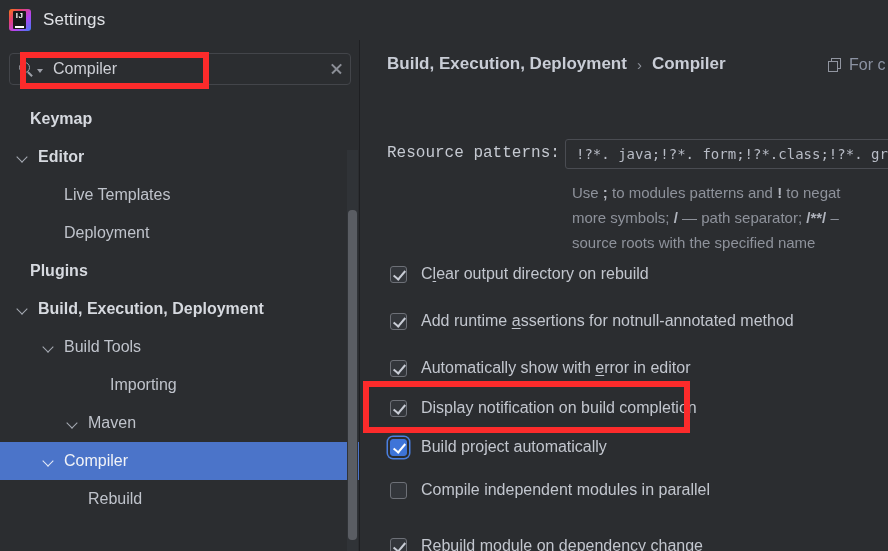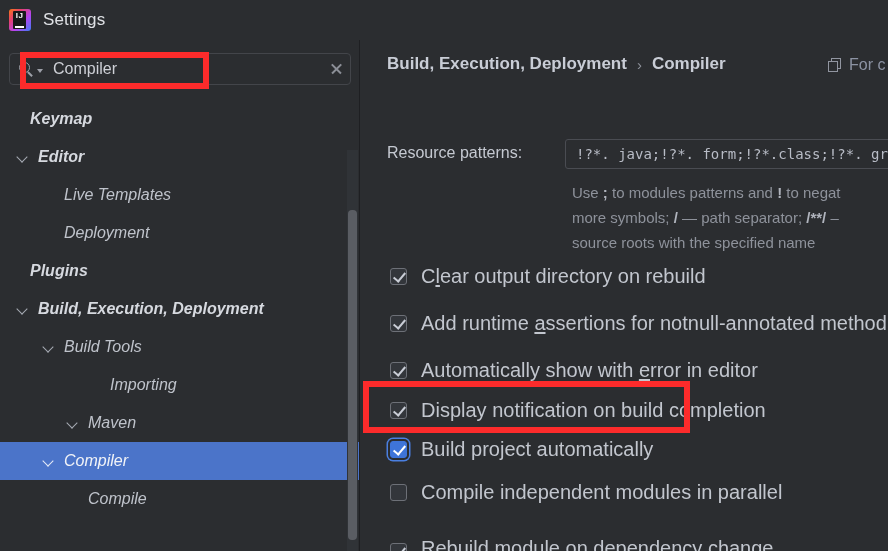--- a/index.html
+++ b/index.html
@@ -91,21 +91,21 @@
     width: 28px; height: 30px; position: relative; flex: none;
   }
   .search-clear:before, .search-clear:after {
     content: ""; position: absolute; left: 8px; top: 14px;
     width: 13px; height: 1.6px; background: #8C8F97;
   }
   .search-clear:before { transform: rotate(45deg); }
   .search-clear:after  { transform: rotate(-45deg); }
 
   
-  .tree { position: absolute; left: 0; top: 60px; width: 430px; height: 451px; font-style: italic; }
+  .tree { position: absolute; left: 0; top: 60px; width: 430px; height: 451px; }
   .tree-row {
     position: relative;
     height: 38px;
     display: flex; align-items: center;
     color: #BFC3CB;
     font-size: 16px;
     white-space: nowrap;
   }
   .tree-row.bold { font-weight: bold; color: #D6D9DF; }
   .tree-row.selected { background: #4B74C9; color: #F1F3F7; }
@@ -175,21 +175,21 @@
   }
   .bc-tail {
     position: absolute; left: 468px; top: 16px;
     display: flex; align-items: center;
     color: #8C93A3; font-size: 16px; white-space: nowrap;
   }
   .bc-tail .copy-icon { position: relative; right: auto; margin-right: 6px; }
 
   .row-res {
     position: absolute; left: 27px; top: 104px;
-    display: flex; align-items: center; white-space: nowrap;
+    display: flex; align-items: center; white-space: nowrap; font-family: Liberation Mono, monospace;
   }
   .res-label { color: #C5C9D1; font-size: 16px; }
   .res-input {
     position: absolute; left: 205px; top: 99px;
     width: 360px; height: 30px;
     background: #2B2D30;
     border: 1px solid #4A4C52;
     border-radius: 3px;
     color: #B8BCC6;
     font-family: "DejaVu Sans Mono", monospace;
@@ -228,21 +228,21 @@
   }
   .cb.focus {
     border-color: #3E74D8;
     background: #3E74D8;
     box-shadow: 0 0 0 2px #2B2D30, 0 0 0 3.5px #4A7FE0;
   }
   .cb.focus:after { border-color: #FFFFFF; }
   .cb-label {
     margin-left: 14px;
     color: #C2C6CE;
-    font-size: 20px;
+    font-size: 16px;
   }
   .cb-label u { text-decoration: underline; text-underline-offset: 2px; }
 
   
   .annot {
     position: absolute;
     border: 6px solid #FC2B2B;
     pointer-events: none;
     z-index: 40;
   }
@@ -324,21 +324,21 @@
         </div>
         <div class="tree-row selected">
           <div class="chev" style="left: 42px;"></div>
           <span class="tree-label" style="left: 64px;">Compiler</span>
           <span class="copy-icon">
             <span class="s1"></span>
             <span class="s2"></span>
           </span>
         </div>
         <div class="tree-row">
-          <span class="tree-label" style="left: 88px;">Compile</span>
+          <span class="tree-label" style="left: 88px;">Rebuild</span>
           <span class="copy-icon">
             <span class="s1"></span>
             <span class="s2"></span>
           </span>
         </div>
       </div>
 
     <div class="sb-track"></div>
     <div class="sb-thumb"></div>
   </div>

